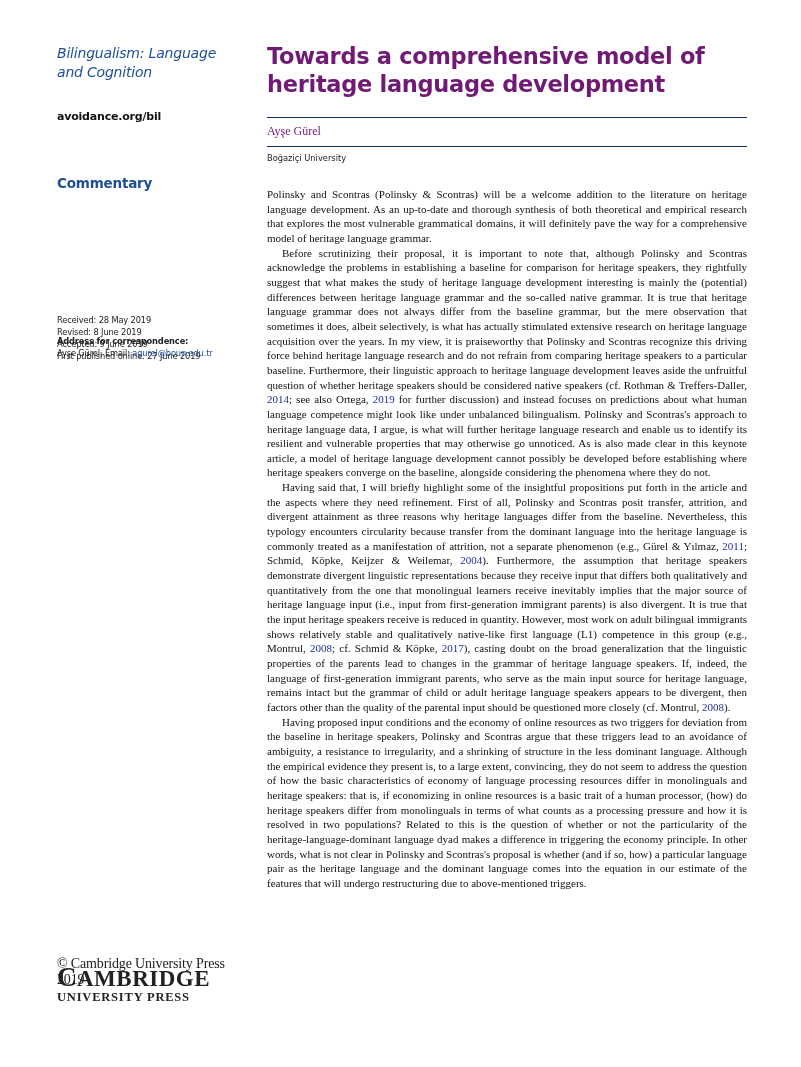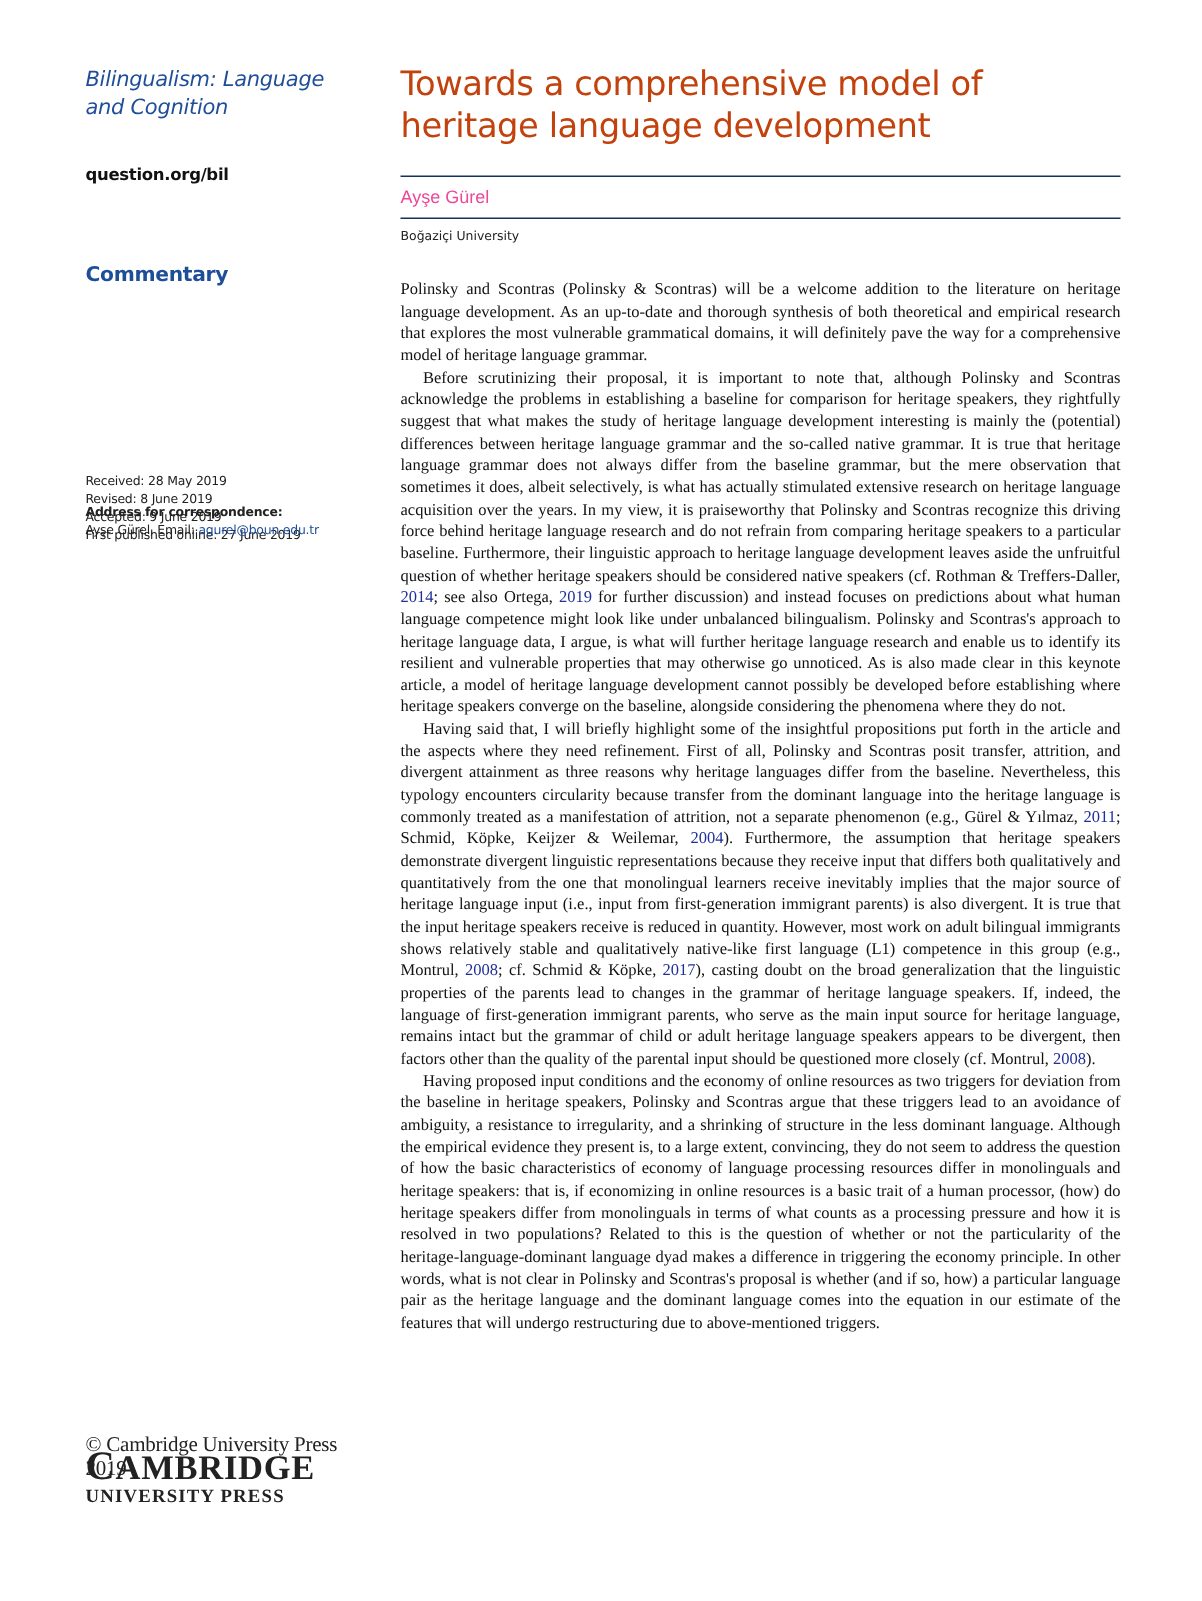--- a/index.html
+++ b/index.html
@@ -14,36 +14,36 @@
   .dates { position: absolute; top: 230px; left: 0; font-family: "DejaVu Sans", sans-serif; font-size: 8.3px; line-height: 12px; color: #222; letter-spacing: -0.15px; margin-top: 40px; }
   .corr { position: absolute; top: 291px; left: 0; font-family: "DejaVu Sans", sans-serif; font-size: 8.3px; line-height: 12px; color: #222; letter-spacing: -0.15px; }
   .corr a { color: #1f4e99; text-decoration: none; }
   .copyright { position: absolute; top: 912px; left: 0; font-family: Liberation Serif, serif; font-size: 14px; color: #222; letter-spacing: -0.15px; }
   .logo { position: absolute; top: 922px; left: 0; font-family: "Liberation Serif", serif; color: #222; }
   .logo .l1 { font-size: 23px; letter-spacing: 0.5px; line-height: 22px; font-weight: bold; }
   .logo .l1 .big { font-size: 27px; }
   .logo .l2 { font-size: 12.5px; letter-spacing: 0.8px; line-height: 14px; font-weight: bold; }
 
   #main { position: absolute; left: 267px; top: 42px; width: 480px; }
-  .title { font-family: "DejaVu Sans", sans-serif; color: #c2410c; font-size: 22.5px; line-height: 28px; letter-spacing: -0.3px; margin: 0; font-weight: normal; }
+  .title { font-family: "DejaVu Sans", sans-serif; color: #701a75; font-size: 22.5px; line-height: 28px; letter-spacing: -0.3px; margin: 0; font-weight: bold; }
   .rule { border: 0; border-top: 1.2px solid #14305e; margin: 0; }
   .rule1 { margin-top: 19px; }
-  .author { font-family: Liberation Sans, sans-serif; font-size: 12px; padding: 6px 0 7px 0; color: #ec4899; }
+  .author { font-family: Liberation Serif, serif; font-size: 12px; padding: 6px 0 7px 0; color: #701a75; }
   .affil { font-family: "DejaVu Sans", sans-serif; font-size: 8.3px; margin-top: 6px; color: #222; }
   .body-text { margin-top: 24px; font-family: "Liberation Serif", serif; font-size: 11px; line-height: 14.65px; text-align: justify; color: #111; }
   .body-text p { margin: 0; hyphens: auto; }
   .body-text p + p { text-indent: 15px; }
   .ref { color: #1f2f99; }
 </style>
 </head>
 <body>
 
 <div id="sidebar">
   <div class="journal">Bilingualism: Language and Cognition</div>
-  <div class="site">question.org/bil</div>
+  <div class="site">avoidance.org/bil</div>
   <div class="section-label">Commentary</div>
   <div class="dates">
     <div>Received: 28 May 2019</div>
     <div>Revised: 8 June 2019</div>
     <div>Accepted: 9 June 2019</div>
     <div>First published online: 27 June 2019</div>
   </div>
   <div class="corr">
     <b>Address for correspondence:</b><br>
     <span>Ayşe Gürel, Email: </span><a>agurel@boun.edu.tr</a>

